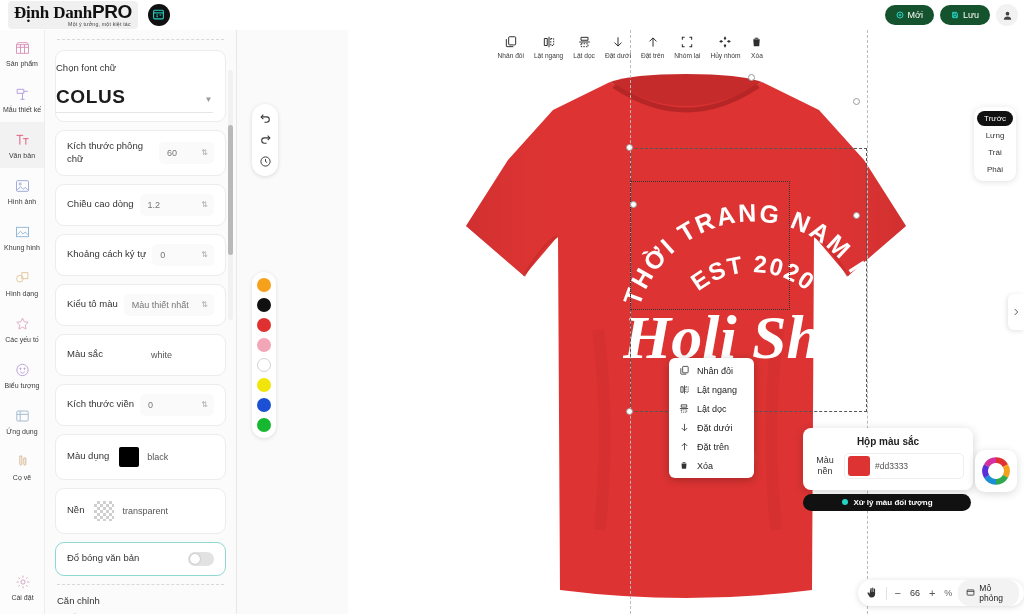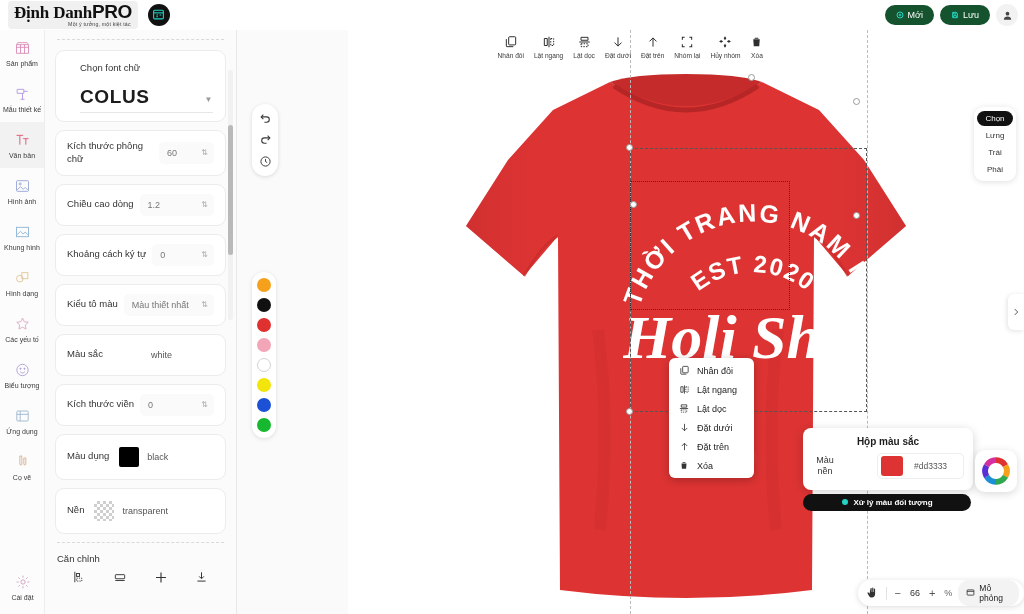--- a/index.html
+++ b/index.html
@@ -63,21 +63,21 @@
     position:absolute; left:45px; top:30px; width:192px; height:584px;
     background:#fbfbfb; border-right:1px solid #e8e8e8; z-index:45;
     overflow:hidden;
   }
   .props-inner { padding:6px 10px 0 10px; }
   .dash-sep { border-top:1px dashed #d9d9d9; margin:3px 2px 10px 2px; }
   .card {
     background:#fff; border:1px solid #ececec; border-radius:9px;
     margin-bottom:8px; padding:9px 11px;
   }
-  .card.font-card { padding:11px 12px 8px 24px; }
+  .card.font-card { padding:11px 12px 8px 0; }
   .card-label { font-size:9.5px; color:#333; }
   .font-name {
     font-size:19px; font-weight:bold; letter-spacing:0.6px; color:#1c1c1c;
     margin-top:13px; display:flex; align-items:flex-end; justify-content:space-between;
   }
   .caret { font-size:8px; color:#9a9a9a; margin-bottom:4px; }
   .font-underline { border-bottom:1.5px solid #e6e6e6; margin-top:4px; }
 
   .row { display:flex; align-items:center; justify-content:space-between; gap:6px; }
   .row-label { font-size:9.5px; color:#333; line-height:1.35; flex:0 0 auto; max-width:86px; }
@@ -207,21 +207,21 @@
   .colorbox {
     position:absolute; left:803px; top:428px; width:170px; height:62px;
     background:#fff; border-radius:8px; box-shadow:0 2px 10px rgba(0,0,0,.18);
     z-index:70; padding:8px 9px;text-align:center;
   }
   .cb-title { font-size:10px; font-weight:bold; color:#1d1d1d; }
   .cb-row { display:flex; align-items:center; gap:6px; margin-top:6px; }
   .cb-lab { font-size:9px; color:#333; line-height:1.2; width:26px; }
   .cb-field {
     flex:1; height:26px; border:1px solid #eee; border-radius:5px;
-    display:flex; align-items:center; gap:11px; padding-left:3px;margin-left:33px;
+    display:flex; align-items:center; gap:5px; padding-left:3px;
   }
   .cb-sw { width:22px; height:20px; border-radius:3px; }
   .cb-hex { font-size:8.5px; color:#555; }
   .cb-btn {
     position:absolute; left:0px; top:66px; width:168px; height:17px;
     background:#111; color:#fff; border-radius:9px;
     display:flex; align-items:center; justify-content:center; gap:4px;
     font-size:8px; cursor:pointer; font-weight:bold;
   }
   .cb-btn .ic { color:#24d3c4; }
@@ -508,20 +508,28 @@
       <div class="card">
         <div class="row">
           <div class="row-label">Nền</div>
           <div class="swatch-field">
             <span class="sw-trans"></span>
             <span>transparent</span>
           </div>
         </div>
       </div>
 
+      <div class="card highlight">
+        <div class="row">
+          <div class="row-label">Đổ bóng văn bản</div>
+          <div class="toggle">
+            <span class="knob"></span>
+          </div>
+        </div>
+      </div>
 
       <div class="dash-sep"></div>
 
       <div class="align-title">Căn chỉnh</div>
       <div class="align-bar">
         <span class="ab">
           <svg width="15" height="14" viewBox="0 0 24 24" fill="none" stroke="#333" stroke-width="1.6">
               <path d="M4 3v18"></path>
               <rect x="7" y="6" width="5" height="5"></rect>
               <rect x="7" y="14" width="9" height="5" stroke-dasharray="2 2"></rect>
@@ -809,21 +817,21 @@
         <path d="M29.3 11.5a13 13 0 0 1 0 13" stroke="#f5a11b"></path>
         <path d="M29.3 24.5a13 13 0 0 1-11.3 6.5" stroke="#2fa84f"></path>
         <path d="M18 31a13 13 0 0 1-11.3-6.5" stroke="#1c8fd6"></path>
         <path d="M6.7 24.5a13 13 0 0 1 0-13" stroke="#5b2fd6"></path>
         <path d="M6.7 11.5A13 13 0 0 1 18 5" stroke="#d62fa0"></path>
       </g>
     </svg>
   </div>
 
   <div class="viewsel">
-    <div class="view-item active">Chọn</div>
+    <div class="view-item active">Trước</div>
     <div class="view-item">Lưng</div>
     <div class="view-item">Trái</div>
     <div class="view-item">Phải</div>
   </div>
 
   <div class="rexpand">
     <span>
       <svg width="10" height="10" viewBox="0 0 24 24" fill="none" stroke="#555" stroke-width="2.4">
           <path d="M9 5l7 7-7 7"></path>
         </svg>

